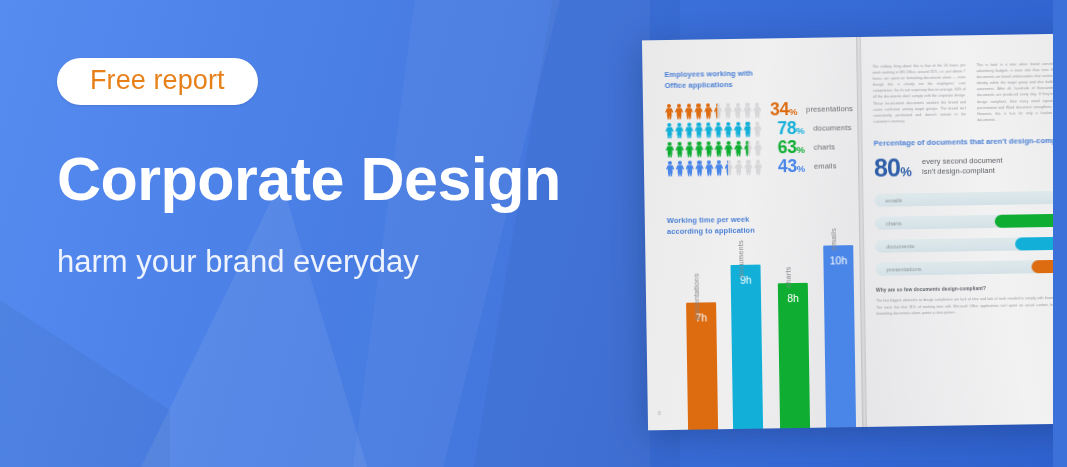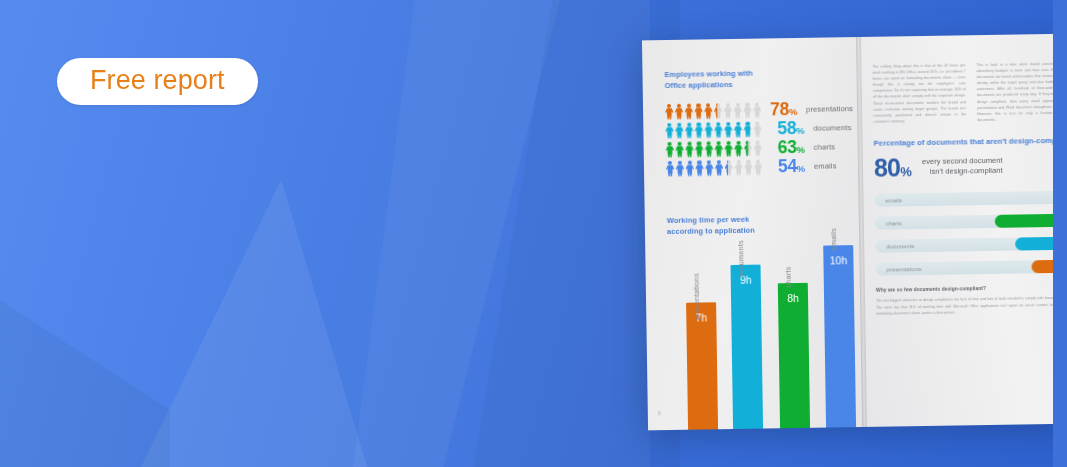--- a/index.html
+++ b/index.html
@@ -206,21 +206,20 @@
   .big-num {
     color:#2f5fa8; font-size:25px; font-weight:bold;
     line-height:1; letter-spacing:-.8px;
   }
   .big-num .u { font-size:13px; }
   .big-cap {
     margin-left:11px;
     color:#5d6064;
     font-size:7.6px;
     line-height:1.42;
-    text-align:right;
   }
 
   .pbars { margin-top:13px; }
   .pbar-row {
     position:relative;
     height:13.5px;
     margin-bottom:9.5px;
     border-radius:7px;
     background:linear-gradient(180deg,#dfe9ec,#d3e1e6);
     overflow:visible;
@@ -253,22 +252,24 @@
 
   <div class="wedge wedge-a"></div>
   <div class="wedge wedge-c"></div>
   <div class="wedge wedge-d"></div>
   <div class="wedge wedge-b"></div>
   <div class="wedge wedge-e"></div>
 
   <div class="copy">
     <div class="badge">Free report</div>
     <h1 class="title">
+      <span class="l1">Corporate Design</span>
     </h1>
     <div class="subtitle">
+      <span class="l2">harm your brand everyday</span>
     </div>
   </div>
 
   <div class="brochure">
 
     <div class="page page-left">
 
       <div class="picto-block">
         <div class="sec-head">
           <span>Employees working with</span><br>
@@ -317,21 +318,21 @@
                 </div>
                 <div class="fig off">
                   <div class="head"></div>
                   <div class="body"></div>
                 </div>
                 <div class="fig off">
                   <div class="head"></div>
                   <div class="body"></div>
                 </div>
               </div>
-              <div class="pct" style="color: rgb(221, 107, 16);"><span>78</span><span class="u">%</span></div>
+              <div class="pct" style="color: rgb(221, 107, 16);"><span>34</span><span class="u">%</span></div>
               <div class="plabel">presentations</div>
             </div>
             <div class="picto-row">
               <div class="icons">
                 <div class="fig" style="color: rgb(18, 176, 216);">
                   <div class="head"></div>
                   <div class="body"></div>
                 </div>
                 <div class="fig" style="color: rgb(18, 176, 216);">
                   <div class="head"></div>
@@ -369,21 +370,21 @@
                   <div class="fig" style="color: rgb(18, 176, 216); position: absolute; left: 0px; top: 0px; clip-path: inset(0px 20% 0px 0px);">
                     <div class="head"></div>
                     <div class="body"></div>
                   </div>
                 </div>
                 <div class="fig off">
                   <div class="head"></div>
                   <div class="body"></div>
                 </div>
               </div>
-              <div class="pct" style="color: rgb(18, 176, 216);"><span>58</span><span class="u">%</span></div>
+              <div class="pct" style="color: rgb(18, 176, 216);"><span>78</span><span class="u">%</span></div>
               <div class="plabel">documents</div>
             </div>
             <div class="picto-row">
               <div class="icons">
                 <div class="fig" style="color: rgb(15, 174, 51);">
                   <div class="head"></div>
                   <div class="body"></div>
                 </div>
                 <div class="fig" style="color: rgb(15, 174, 51);">
                   <div class="head"></div>
@@ -473,21 +474,21 @@
                 </div>
                 <div class="fig off">
                   <div class="head"></div>
                   <div class="body"></div>
                 </div>
                 <div class="fig off">
                   <div class="head"></div>
                   <div class="body"></div>
                 </div>
               </div>
-              <div class="pct" style="color: rgb(74, 134, 232);"><span>54</span><span class="u">%</span></div>
+              <div class="pct" style="color: rgb(74, 134, 232);"><span>43</span><span class="u">%</span></div>
               <div class="plabel">emails</div>
             </div>
           </div>
       </div>
 
       <div class="chart-block">
         <div class="sec-head">
           <span>Working time per week</span><br>
           <span>according to application</span>
         </div>

